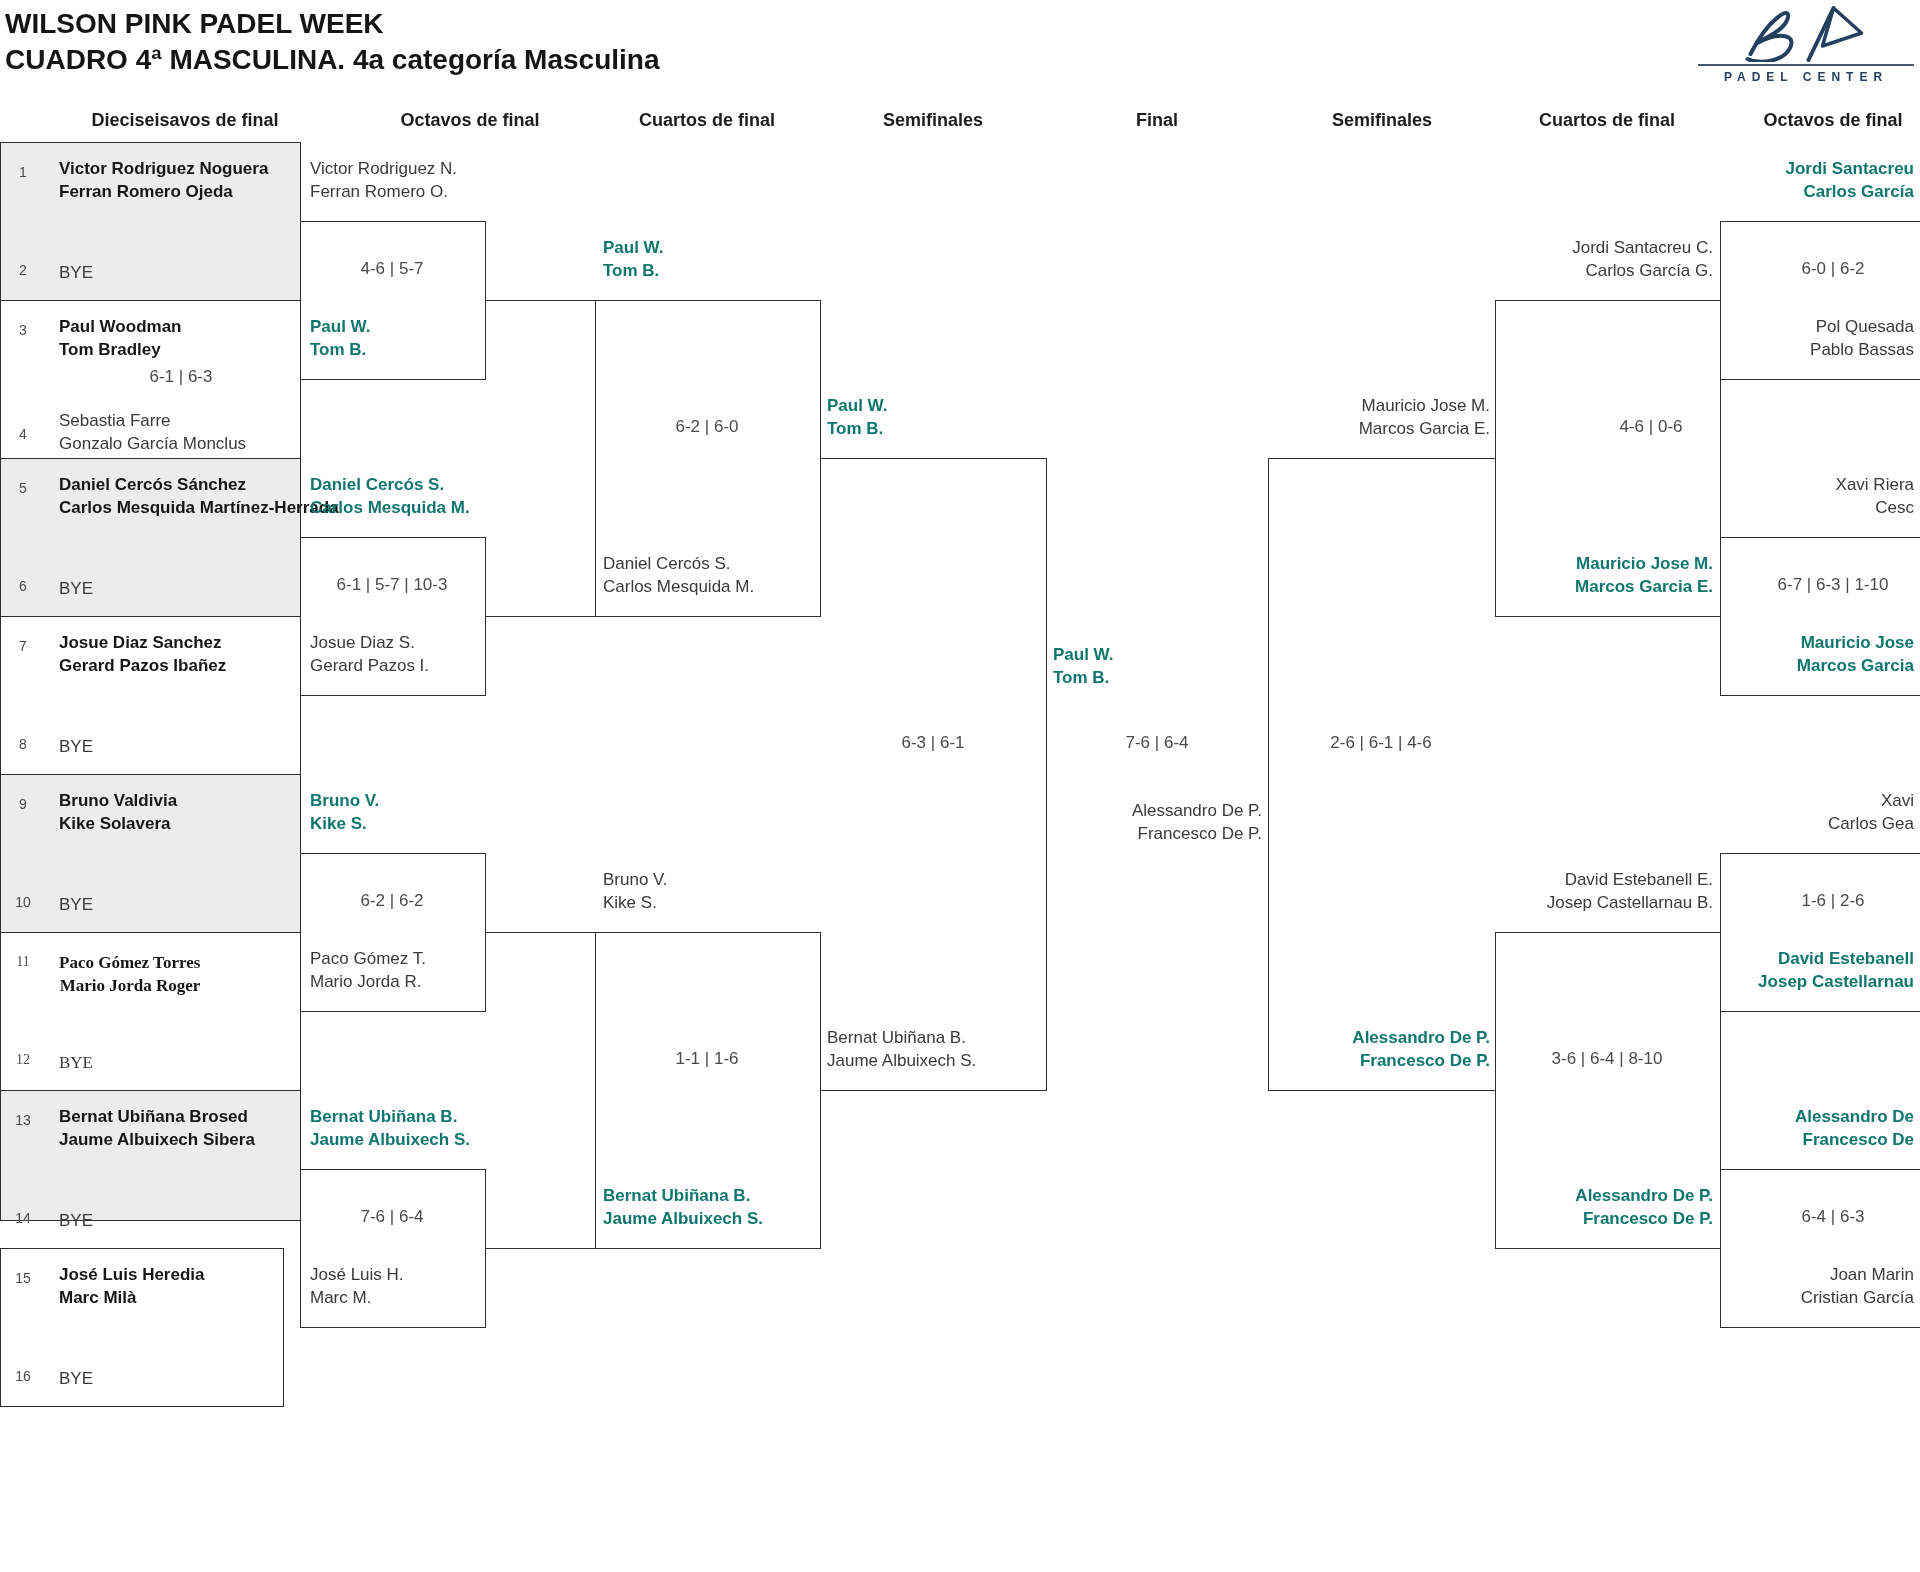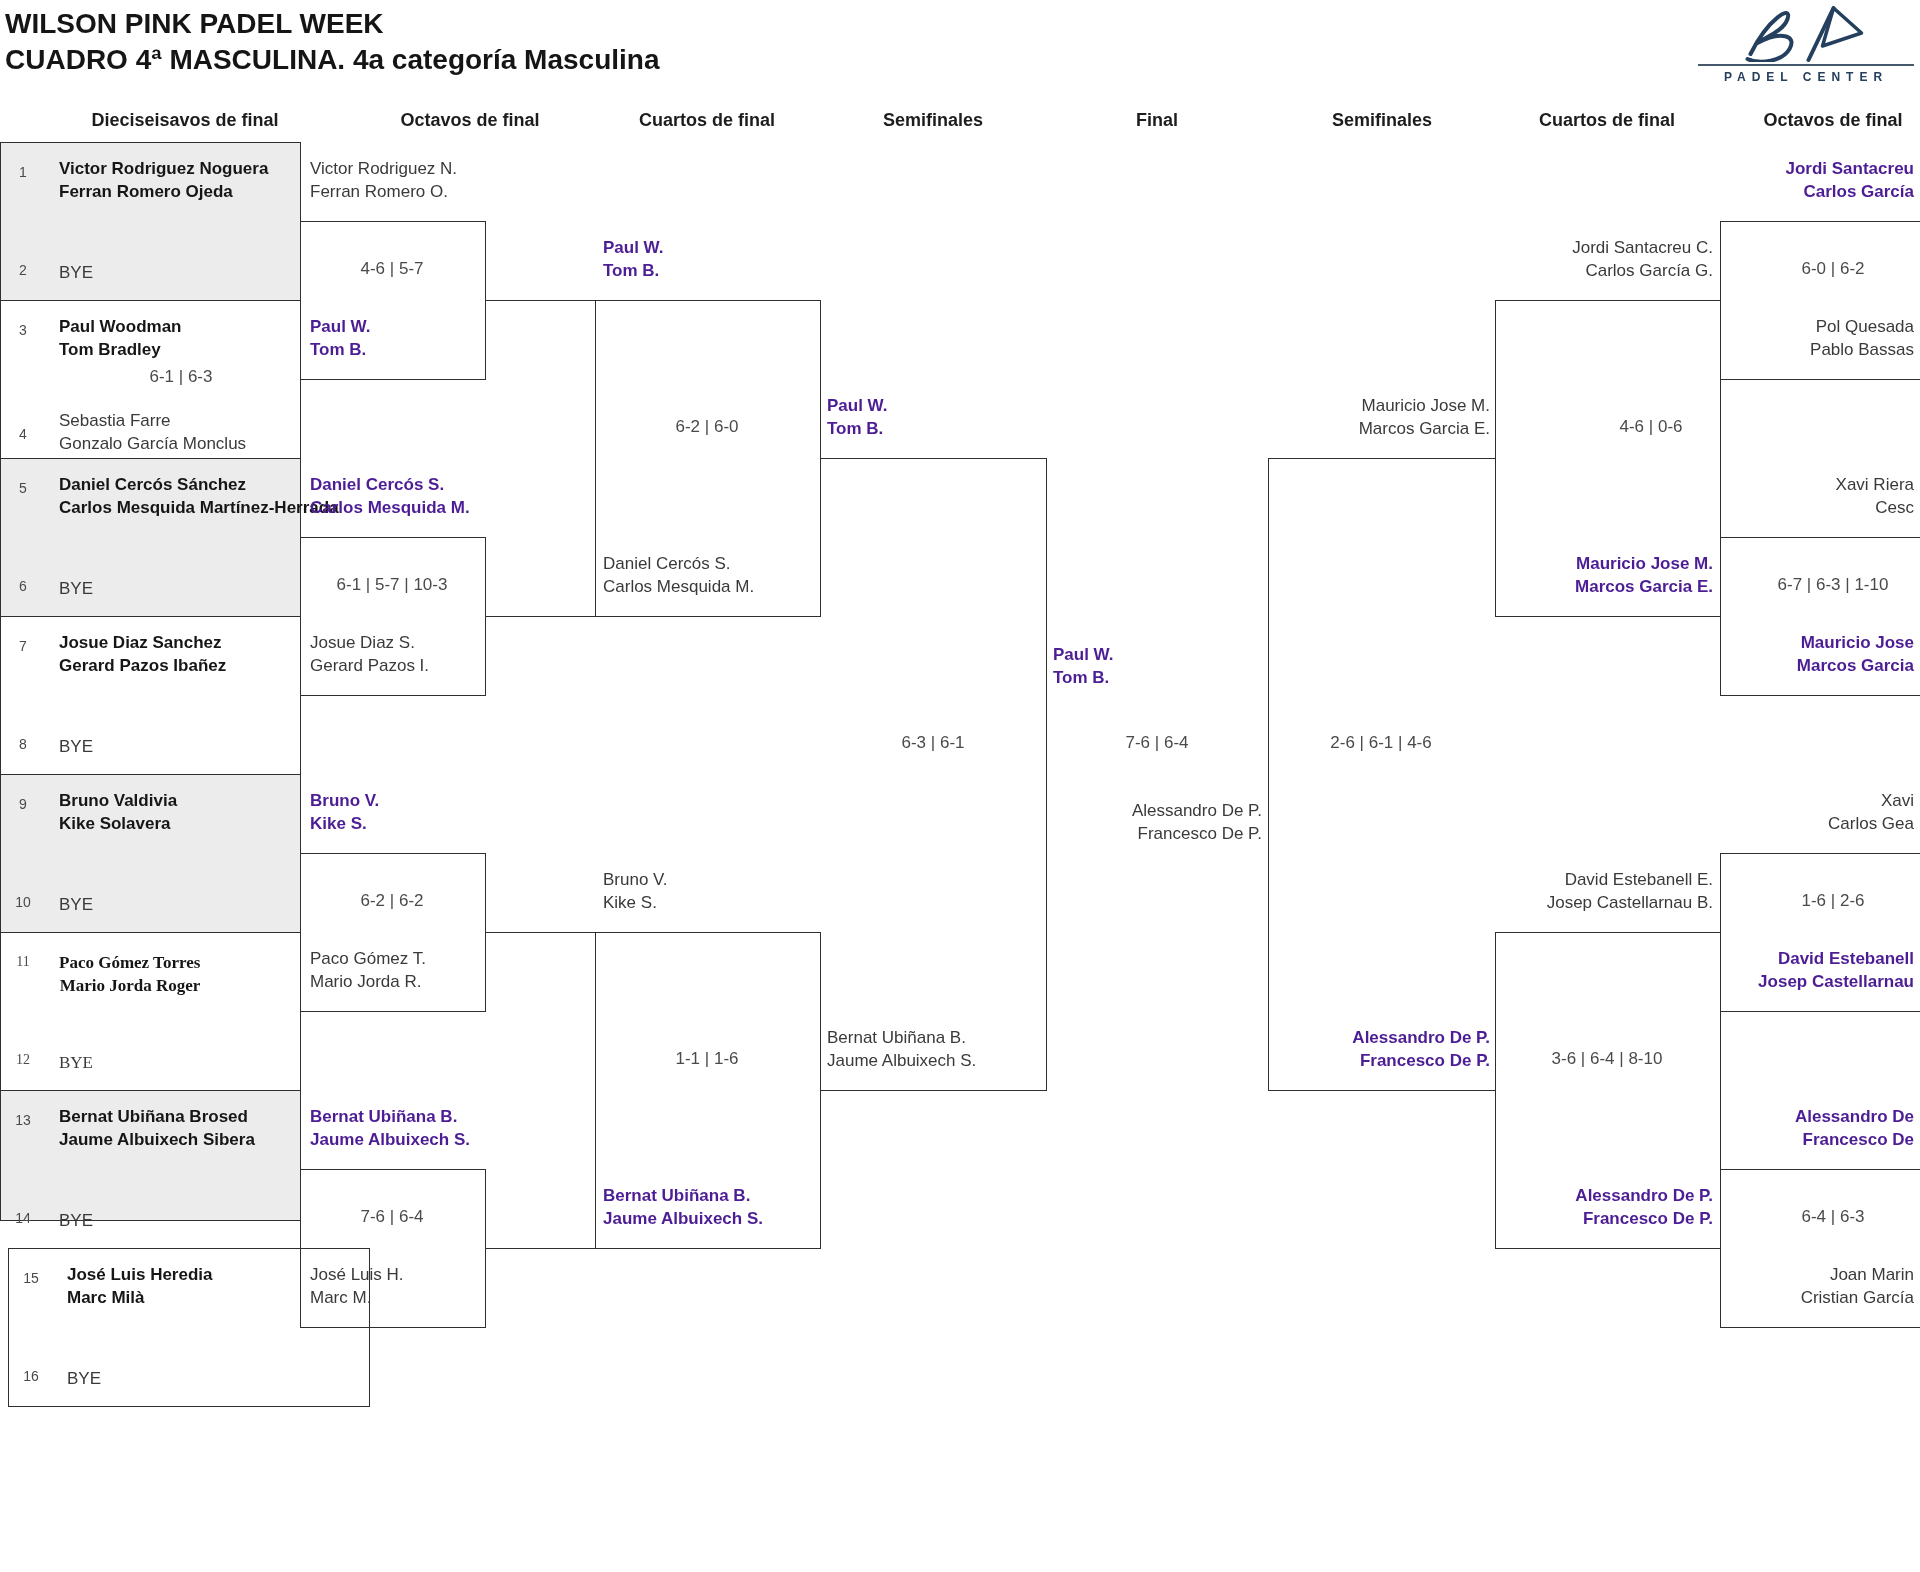--- a/index.html
+++ b/index.html
@@ -13,21 +13,21 @@
   .rect{position:absolute;border:1px solid #2f2f2f;box-sizing:border-box;background:transparent;}
   .seedbox{position:absolute;border:1px solid #2f2f2f;box-sizing:border-box;background:#fff;}
   .seedbox.shaded{background:#ececec;}
   .hline{position:absolute;height:1px;background:#2f2f2f;}
   .vline{position:absolute;width:1px;background:#2f2f2f;}
   .sb-num{position:absolute;left:0;width:44px;text-align:center;font-size:14px;color:#4a4a4a;line-height:18px;}
   .sb-team{position:absolute;left:58px;font-size:17px;line-height:23px;color:#3a3a3a;white-space:nowrap;}
   .sb-team.bold{font-weight:700;color:#161616;}
   .sb-score{position:absolute;left:60px;width:240px;text-align:center;font-size:17px;color:#4a4a4a;}
   .team-label{position:absolute;font-size:17px;line-height:23px;color:#3a3a3a;white-space:nowrap;}
-  .team-label.bold{font-weight:700;color:#4c1d95;}
+  .team-label.bold{font-weight:700;color:#0f766e;}
   .team-label.align-right{text-align:right;}
   .match-score{position:absolute;transform:translateX(-50%);font-size:17px;color:#4a4a4a;white-space:nowrap;}
   .logo{position:absolute;left:1698px;top:2px;width:220px;}
   .logo .sig{display:block;margin-left:34px;}
   .logo .rule{width:216px;height:2px;background:#46586c;margin-top:2px;}
   .logo .sub{margin-top:4px;width:216px;text-align:center;font-size:12px;font-weight:700;
              letter-spacing:6px;color:#24405e;white-space:nowrap;}
   .sr-only{position:absolute;width:1px;height:1px;overflow:hidden;clip:rect(0 0 0 0);}
 </style>
 </head>
@@ -131,21 +131,21 @@
       <div class="sb-num" style="top: 20px;">13</div>
       <div class="sb-team bold" style="top: 14px;">
         <div class="">Bernat Ubiñana Brosed</div>
         <div class="">Jaume Albuixech Sibera</div>
       </div>
       <div class="sb-num" style="top: 118px;">14</div>
       <div class="sb-team" style="top: 118px;">
         <div class="">BYE</div>
       </div>
     </div>
-    <div class="seedbox" style="left: 8px; top: 1248px; width: 362px; height: 159px;">
+    <div class="seedbox" style="left: 0px; top: 1248px; width: 284px; height: 159px;">
       <div class="sb-num" style="top: 20px;">15</div>
       <div class="sb-team bold" style="top: 14px;">
         <div class="">José Luis Heredia</div>
         <div class="">Marc Milà</div>
       </div>
       <div class="sb-num" style="top: 118px;">16</div>
       <div class="sb-team" style="top: 118px;">
         <div class="">BYE</div>
       </div>
     </div>

